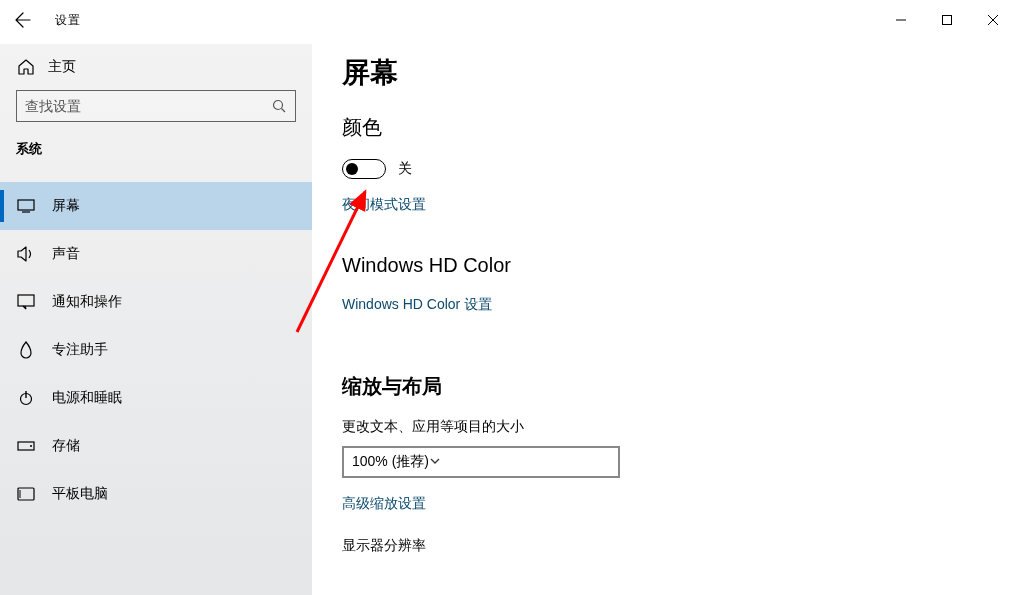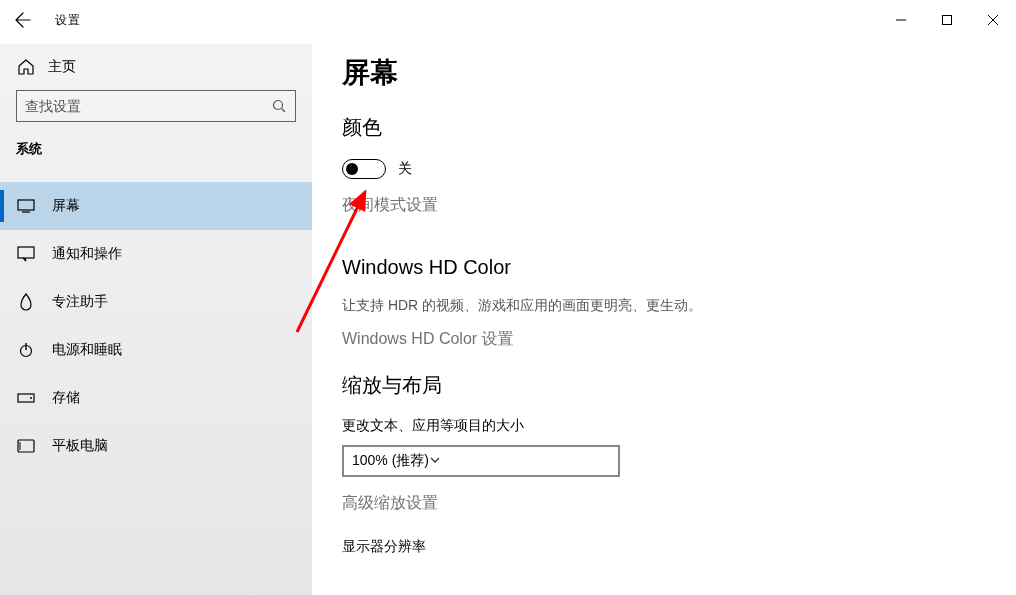--- a/index.html
+++ b/index.html
@@ -39,21 +39,21 @@
   h1 { font-size:28px; font-weight:600; margin-bottom: 22px; }
   h2.section { font-size:20px; font-weight:400; margin-top:6px; margin-bottom:18px; }
   h2.section.tight { margin-top:26px; }
   .field-label { font-size:14px; margin-bottom:10px; }
 
   .toggle-row { display:flex; align-items:center; margin-bottom:16px; }
   .toggle { width:44px; height:20px; border:1px solid #000; border-radius:10px; position:relative; background:#fff; }
   .toggle .knob { width:12px; height:12px; border-radius:50%; background:#000; position:absolute; left:3px; top:3px; }
   .toggle-label { font-size:14px; margin-left:12px; }
 
-  .link { color:#737373; font-size:16px; display:inline-block; margin-bottom:6px; }
+  .link { color:#0c4a6e; font-size:14px; display:inline-block; margin-bottom:6px; }
   .desc { font-size:14px; color:#555; margin-bottom:14px; }
 
   .dropdown { width:278px; height:32px; border:2px solid #888; display:flex; align-items:center; justify-content:flex-start; padding:0 8px; font-size:14px; margin-bottom:16px; }
   .chevron { width:12px; height:12px; }
 
   
   .arrow-svg { position:absolute; left:287px; top:182px; width:100px; height:160px; pointer-events:none; }
 </style>
 </head>
 <body>
@@ -112,20 +112,29 @@
   <div class="nav-item active">
     <span class="icon">
       <svg width="18" height="14" viewBox="0 0 18 14">
           <rect x="1" y="1" width="16" height="10" stroke="#000" stroke-width="1.2" fill="none"></rect>
           <line x1="5" y1="13" x2="13" y2="13" stroke="#000" stroke-width="1.2"></line>
         </svg>
     </span>
     <span class="label">屏幕</span>
   </div>
 
+  <div class="nav-item">
+    <span class="icon">
+      <svg width="18" height="16" viewBox="0 0 18 16">
+          <path d="M1 5 H4 L9 1 V15 L4 11 H1 Z" fill="none" stroke="#000" stroke-width="1.2" stroke-linejoin="round"></path>
+          <path d="M12 4 Q15 8 12 12" fill="none" stroke="#000" stroke-width="1.2"></path>
+        </svg>
+    </span>
+    <span class="label">声音</span>
+  </div>
 
   <div class="nav-item">
     <span class="icon">
       <svg width="18" height="16" viewBox="0 0 18 16">
           <rect x="1" y="1" width="16" height="11" stroke="#000" stroke-width="1.2" fill="none"></rect>
           <path d="M6 12 L9 15 L8 12" fill="none" stroke="#000" stroke-width="1.2"></path>
         </svg>
     </span>
     <span class="label">通知和操作</span>
   </div>
@@ -179,24 +188,23 @@
   <div class="toggle-row">
     <div class="toggle">
       <div class="knob"></div>
     </div>
     <span class="toggle-label">关</span>
   </div>
 
   <a class="link">夜间模式设置</a>
 
   <h2 class="section tight" style="margin-top:34px;">Windows HD Color</h2>
-  <div class="desc">让支持 HDR 的视频、游戏和应用的画面更明亮、更生动。</div>
   <a class="link">Windows HD Color 设置</a>
 
-  <h2 class="section tight" style="margin-top:16px;">缩放与布局</h2>
+  <h2 class="section tight" style="margin-top:53px;font-weight:bold;">缩放与布局</h2>
   <div class="field-label">更改文本、应用等项目的大小</div>
   <div class="dropdown">
     <span>100% (推荐)</span>
     <span>
       <svg class="chevron" viewBox="0 0 12 12">
           <path d="M2 4 L6 8 L10 4" stroke="#333" stroke-width="1.3" fill="none"></path>
         </svg>
     </span>
   </div>
   <a class="link">高级缩放设置</a>

